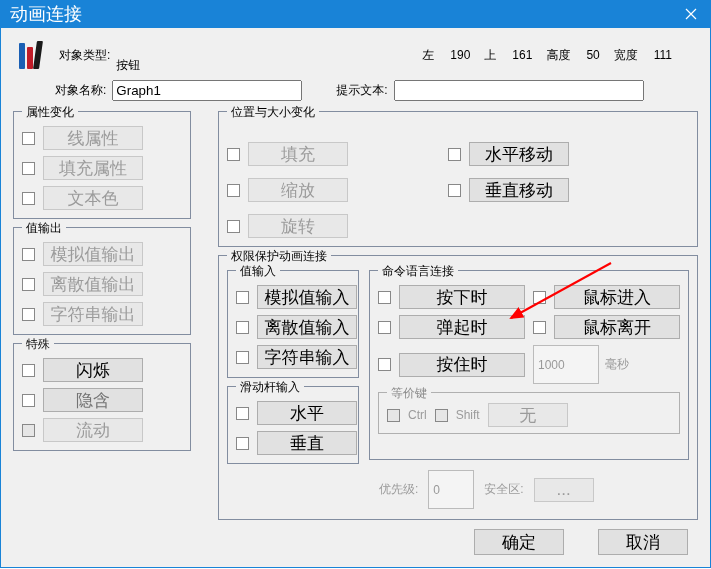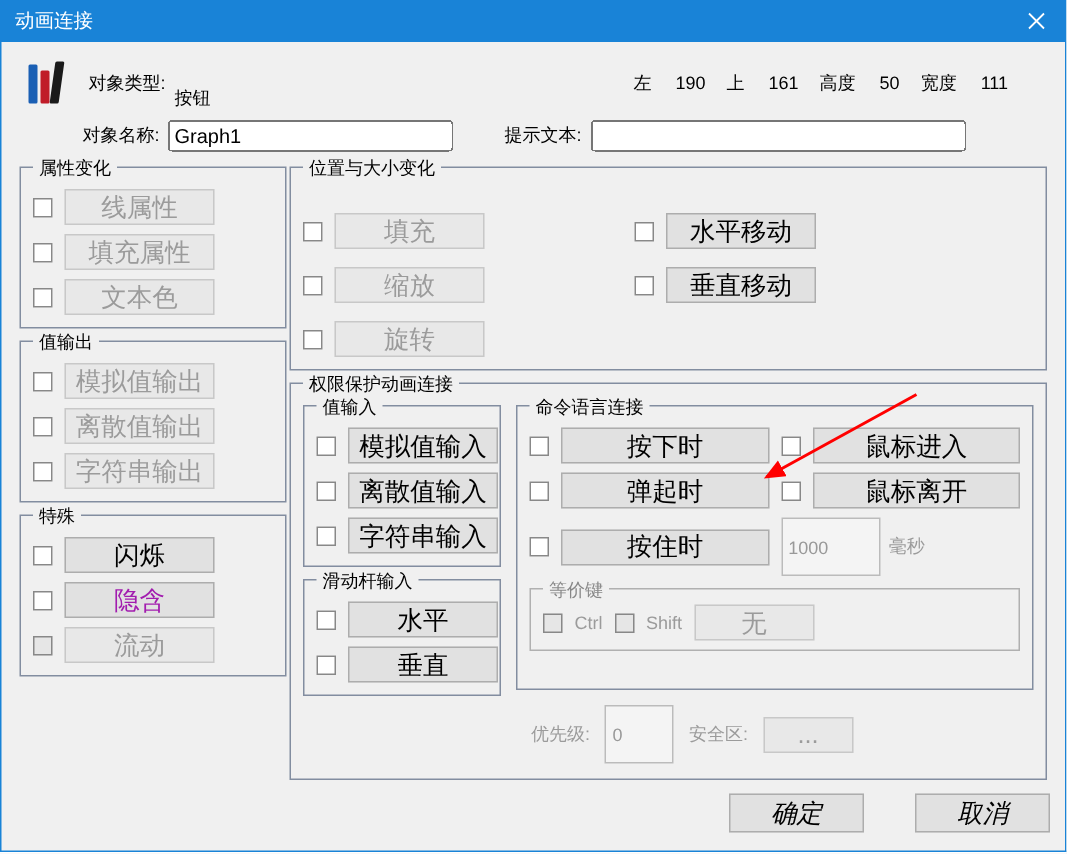--- a/index.html
+++ b/index.html
@@ -12,21 +12,21 @@
     height: 569px;
     overflow: hidden;
   }
   .titlebar {
     background: #1983d7;
     color: #fff;
     height: 28px;
     display: flex;
     align-items: center;
     padding: 0 0 0 10px;
-    font-size: 13px;
+    font-size: 18px;
     justify-content: space-between;
   }
   .titlebar .close {
     width: 40px;
     height: 28px;
     display: flex;
     align-items: center;
     justify-content: center;
     font-size: 16px;
     cursor: pointer;
@@ -98,40 +98,39 @@
     align-items: center;
     justify-content: center;
     font-family: inherit;
     font-size: 17px;
     color: #333;
     cursor: pointer;
   }
   .btn.dis { color: #9b9b9b; background: #e8e8e8; border-color:#c8c8c8; cursor:default;}
   .maingrid {
     display: flex;
-    gap: 2px;
+    gap: 27px;
   }
   .leftcol { width: 178px; display:flex; flex-direction:column; gap:8px; }
   .rightcol { flex:1; display:flex; flex-direction:column; gap:8px; }
   .pos-inner { display:flex; gap:40px;margin-top:16px; }
   .pos-inner .col { display:flex; flex-direction:column; gap:6px; }
   .cmd-inner { display:grid; grid-template-columns: auto 1fr auto 1fr; gap:6px 8px; align-items:center; }
   .msrow { display:flex; align-items:center; gap:6px; grid-column: 3 / 5; }
   .equiv { border:1px solid #b0b0b0; padding:10px 8px 6px 8px; position:relative; margin-top:2px; grid-column:1 / 5;}
   .equiv .legend { position:absolute; top:-8px; left:8px; background:#f0f0f0; padding:0 4px; color:#888;}
   .equiv-row { display:flex; align-items:center; gap:8px; }
   .chklbl { color:#9b9b9b; }
   .bottom-row { display:flex; align-items:center; gap:10px; color:#9b9b9b; margin-left:10px; }
   .footer {
     position:absolute;
-    right: 10px;
+    right: 22px;
     bottom: 12px;
     display:flex;
     gap: 34px;
-    font-style: italic;
   }
   .footer .btn { min-width: 90px; height:26px; color:#000; background:#e1e1e1; }
   .smallinput {
     height:39px; width:66px; border:1px solid #bbb; background:#f4f4f4; color:#999; padding:0 4px; font-family:inherit; font-size:12px;
   }
   .arrow {
     position:absolute;
     pointer-events:none;
   }
   svg.arrow { overflow:visible; }
@@ -216,21 +215,21 @@
       </div>
 
       <div class="groupbox">
         <div class="legend">特殊</div>
         <div class="ctlrow">
           <span class="cb"></span>
           <div class="btn" style="color:#000;">闪烁</div>
         </div>
         <div class="ctlrow">
           <span class="cb"></span>
-          <div class="btn" style="color:#a21caf;">隐含</div>
+          <div class="btn" style="color:#737373;">隐含</div>
         </div>
         <div class="ctlrow">
           <span class="cb dis"></span>
           <div class="btn dis">流动</div>
         </div>
       </div>
     </div>
 
     <div class="rightcol">
 

